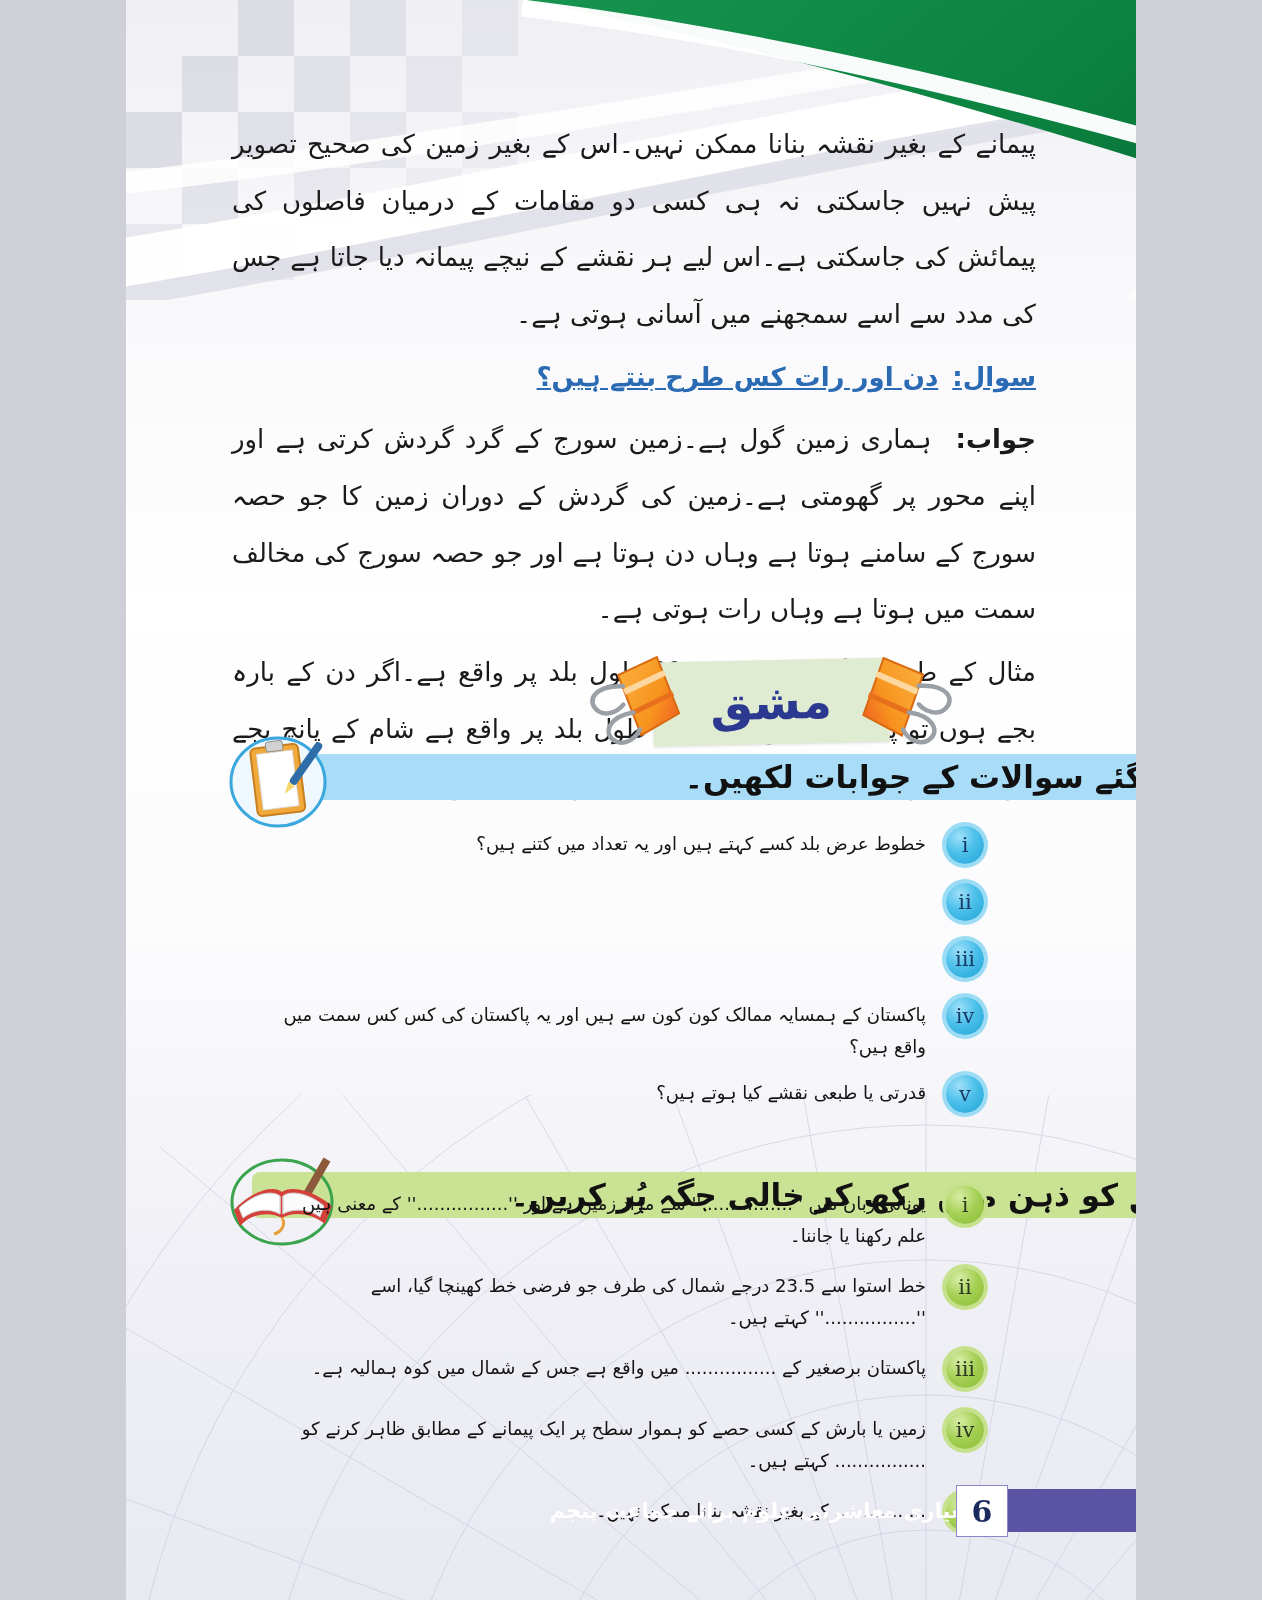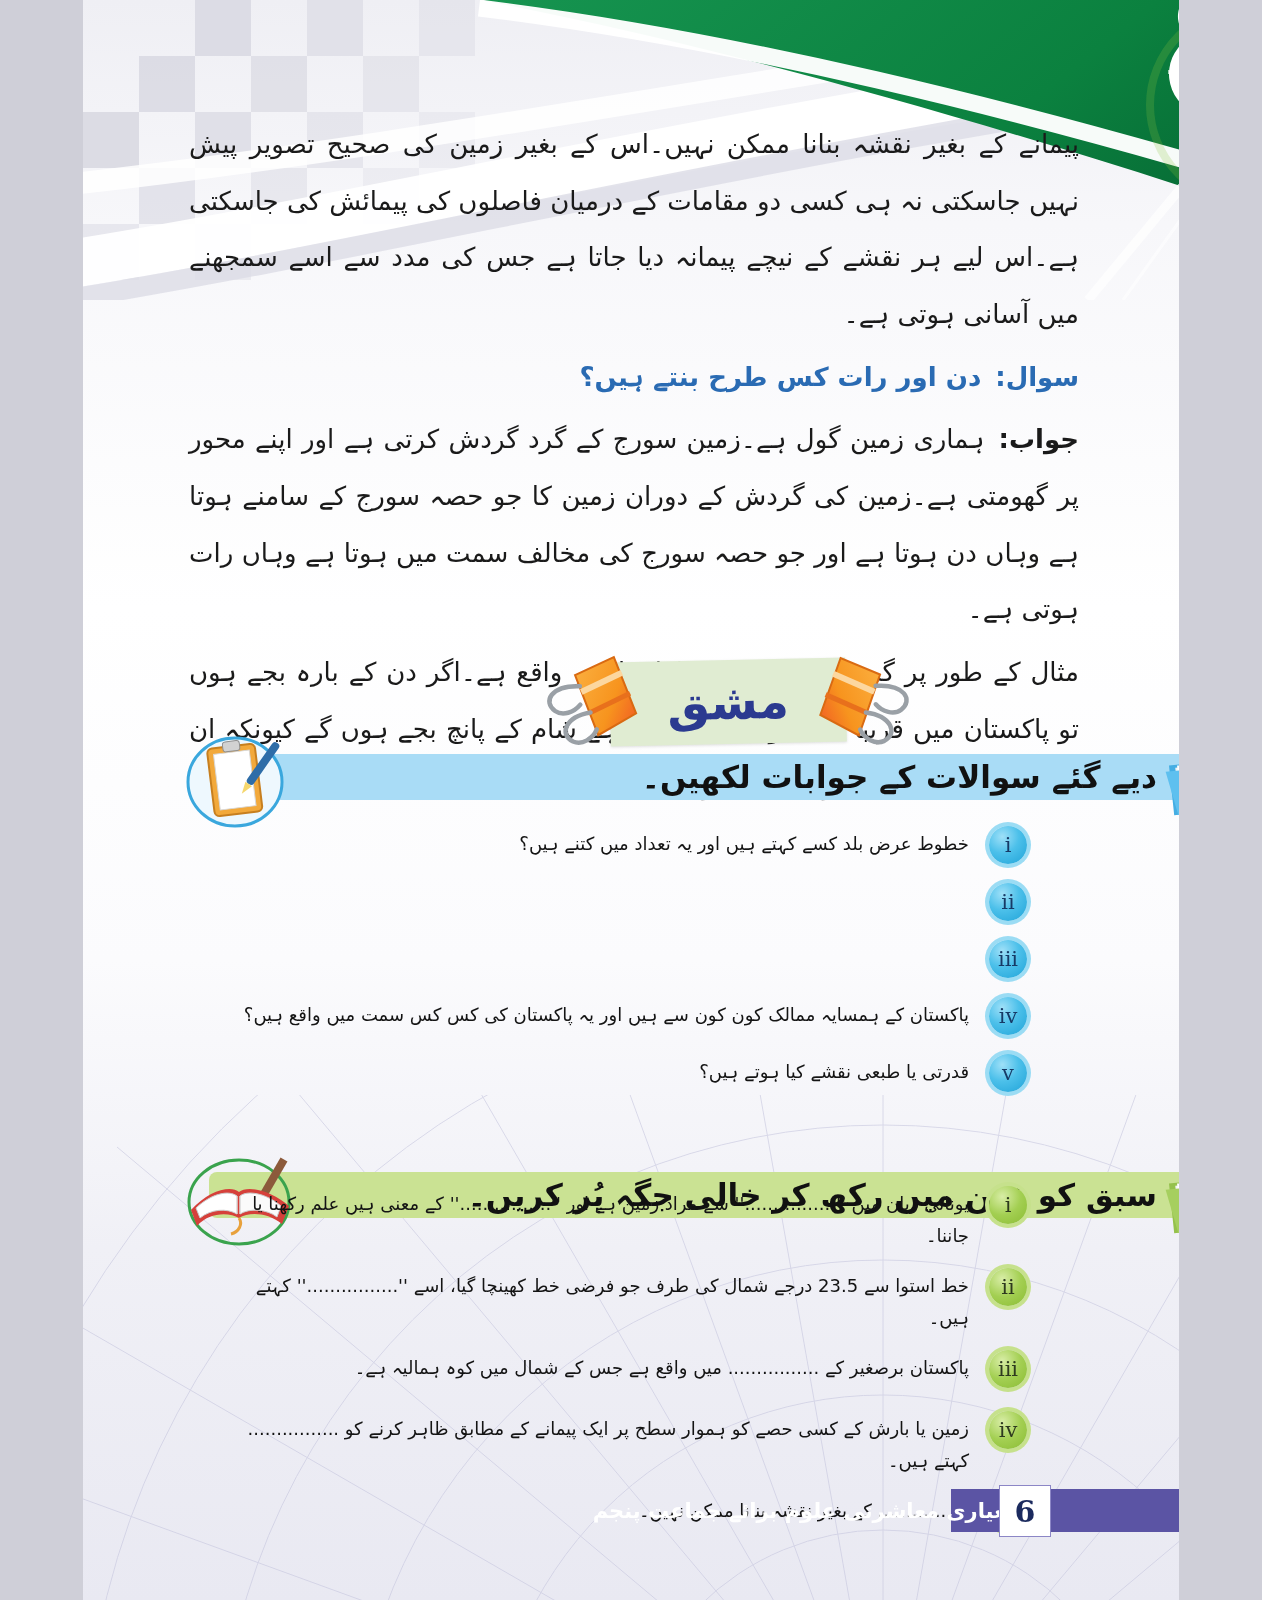--- a/index.html
+++ b/index.html
@@ -1,38 +1,38 @@
 <!DOCTYPE html>
 <html lang="ur"><head>
 <meta charset="utf-8">
 <style>
   html,body{margin:0;padding:0;}
   body{font-family:"DejaVu Sans",sans-serif;background:#cfcfd8;}
   .page{
-    position:relative;width:1096px;height:1600px;margin:0 auto;overflow:hidden;
+    position:relative;width:1010px;height:1600px;margin:0 auto;overflow:hidden;
     background:linear-gradient(180deg,#efeff4 0%,#f7f7fa 14%,#ffffff 38%,#fbfbfd 60%,#f0f0f6 78%,#e9e9f2 100%);
   }
   svg{display:block;}
 
   
   .header-art{position:absolute;top:0;left:0;width:1262px;height:300px;pointer-events:none;}
 
   
   .graticule{position:absolute;inset:0;pointer-events:none;}
 
   
   .content{
     position:absolute;left:106px;right:100px;top:116px;
     direction:rtl;text-align:justify;color:#1a1a1a;
     font-size:26px;line-height:2.18;
   }
   .content p{margin:0 0 6px 0;}
-  .q-line{color:#2a6bb3;font-weight:bold;}
+  .q-line{color:#2a6bb3;font-weight:bold;text-decoration:underline;}
   .q-label{color:#2a6bb3;font-weight:bold;margin-left:14px;}
-  .a-label{font-weight:bold;margin-left:14px;}
+  .a-label{font-weight:bold;margin-left:24px;}
 
   
   .mashq{position:absolute;left:497px;top:656px;width:292px;height:92px;}
   .mashq-paper{
     position:absolute;left:30px;top:4px;right:26px;bottom:4px;
     background:#e0ecd2;transform:rotate(-1.2deg);
     box-shadow:0 1px 3px rgba(0,0,0,.12);
     display:flex;align-items:center;justify-content:center;
   }
   .mashq-title{color:#2b3a90;font-size:48px;font-weight:bold;direction:rtl;line-height:1;}

